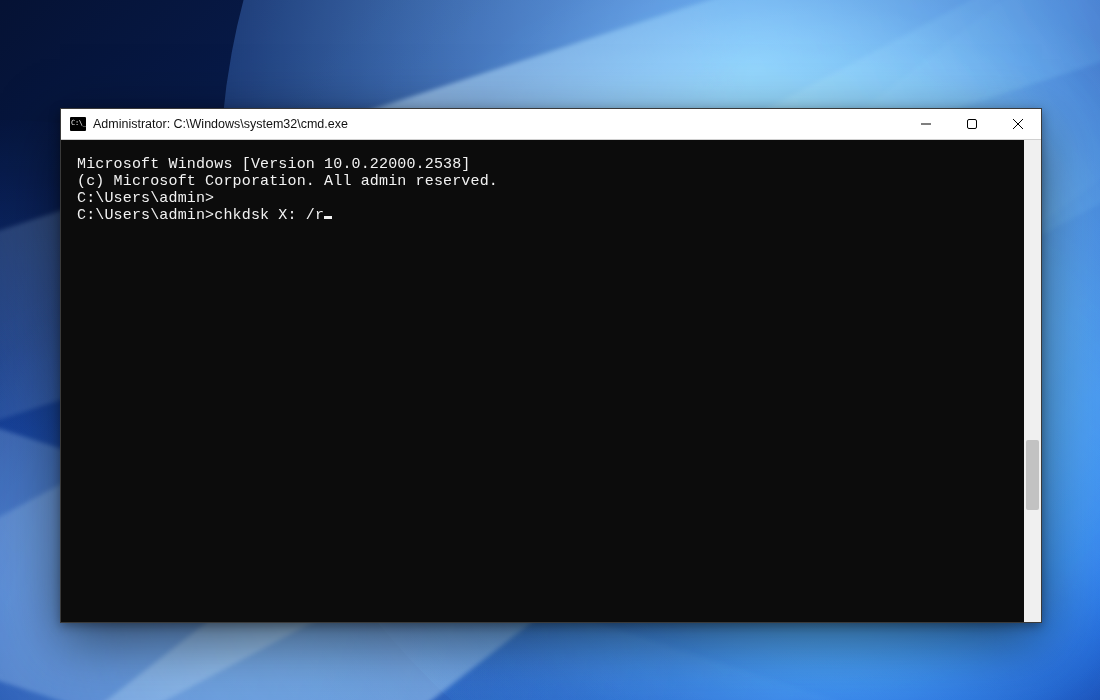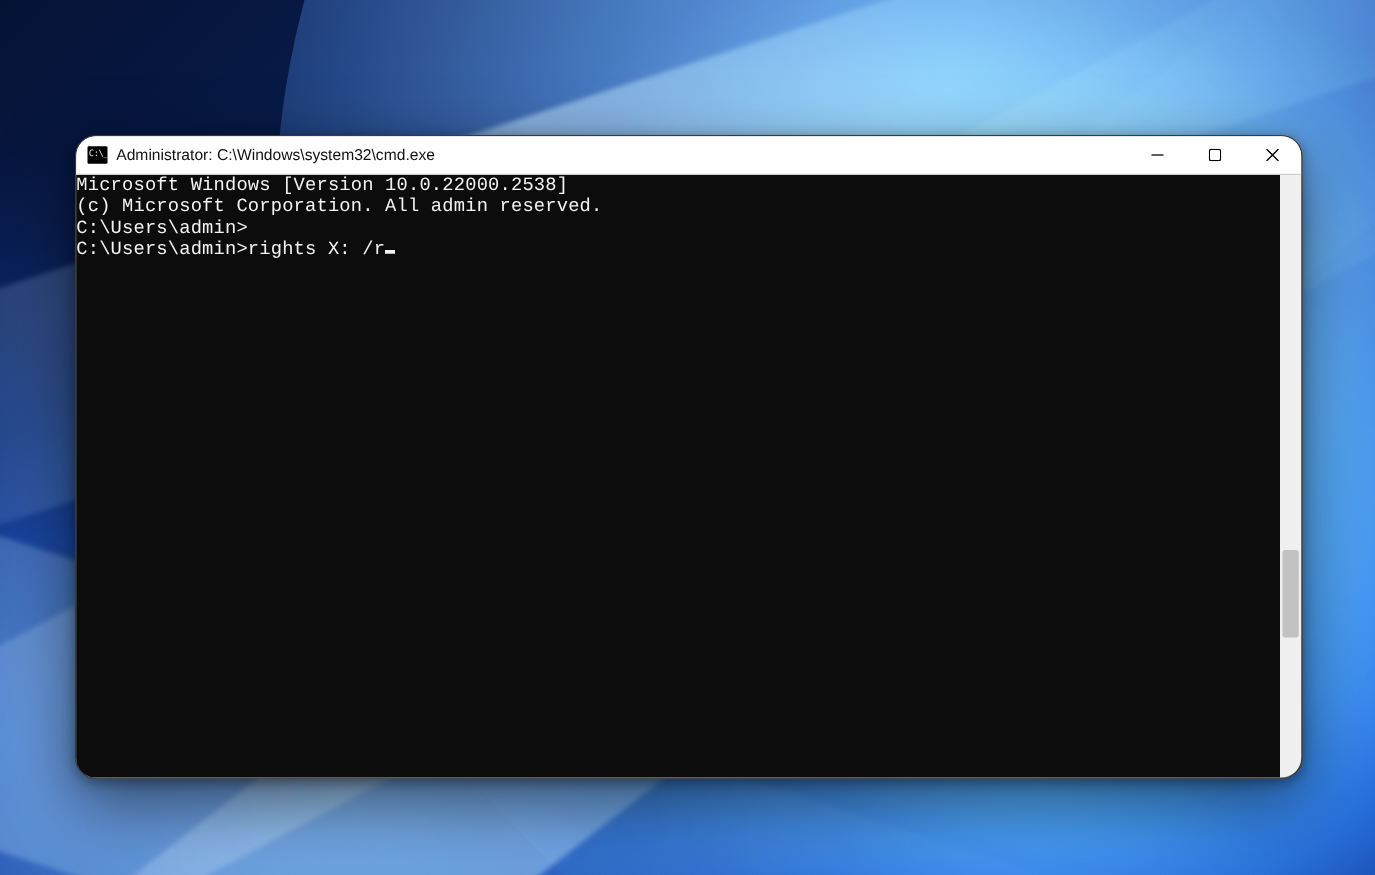--- a/index.html
+++ b/index.html
@@ -74,21 +74,21 @@
 
   
   .cmd-window {
     position: absolute;
     left: 60px;
     top: 108px;
     width: 980px;
     height: 513px;
     background: #ffffff;
     border: 1px solid #3a3a3a;
-    border-radius: 17px;
+    border-radius: 0;
     box-shadow: 0 18px 55px rgba(0,0,0,0.55), 0 3px 10px rgba(0,0,0,0.35);
     overflow: hidden;
     display: flex;
     flex-direction: column;
   }
 
   .titlebar {
     height: 30px;
     flex: 0 0 30px;
     background: #ffffff;
@@ -141,21 +141,21 @@
     background: #0c0c0c;
     min-height: 0;
   }
   .console {
     flex: 1 1 auto;
     background: #0c0c0c;
     color: #f2f2f2;
     font-family: "NSimSun", "SimSun", Consolas, "Courier New", monospace;
     font-size: 15px;
     line-height: 17px;
-    padding: 0;
+    padding: 16px;
     white-space: pre;
     overflow: hidden;
     letter-spacing: 0.15px;
   }
   .console .line { display: block; }
   .console .typed-line { display: flex; align-items: baseline; }
   .console .cursor {
     display: inline-block;
     width: 8px; height: 3px;
     background: #f2f2f2;
@@ -213,20 +213,20 @@
       </div>
       <div class="win-btn close">
         <svg width="10" height="10" viewBox="0 0 10 10">
           <path d="M0 0 L10 10 M10 0 L0 10" stroke="currentColor" stroke-width="1"></path>
         </svg>
       </div>
     </div>
   </div>
 
   <div class="console-wrap">
-    <div class="console"><span class="line">Microsoft Windows [Version 10.0.22000.2538]</span><span class="line">(c) Microsoft Corporation. All admin reserved.</span><span class="line"></span><span class="line">C:\Users\admin&gt;</span><span class="typed-line"><span>C:\Users\admin&gt;</span><span>rights X: /r</span><span class="cursor"></span></span></div>
+    <div class="console"><span class="line">Microsoft Windows [Version 10.0.22000.2538]</span><span class="line">(c) Microsoft Corporation. All admin reserved.</span><span class="line"></span><span class="line">C:\Users\admin&gt;</span><span class="typed-line"><span>C:\Users\admin&gt;</span><span>chkdsk X: /r</span><span class="cursor"></span></span></div>
 
     <div class="vscroll">
       <div class="thumb"></div>
     </div>
   </div>
 
 </div>
 
 </body></html>

